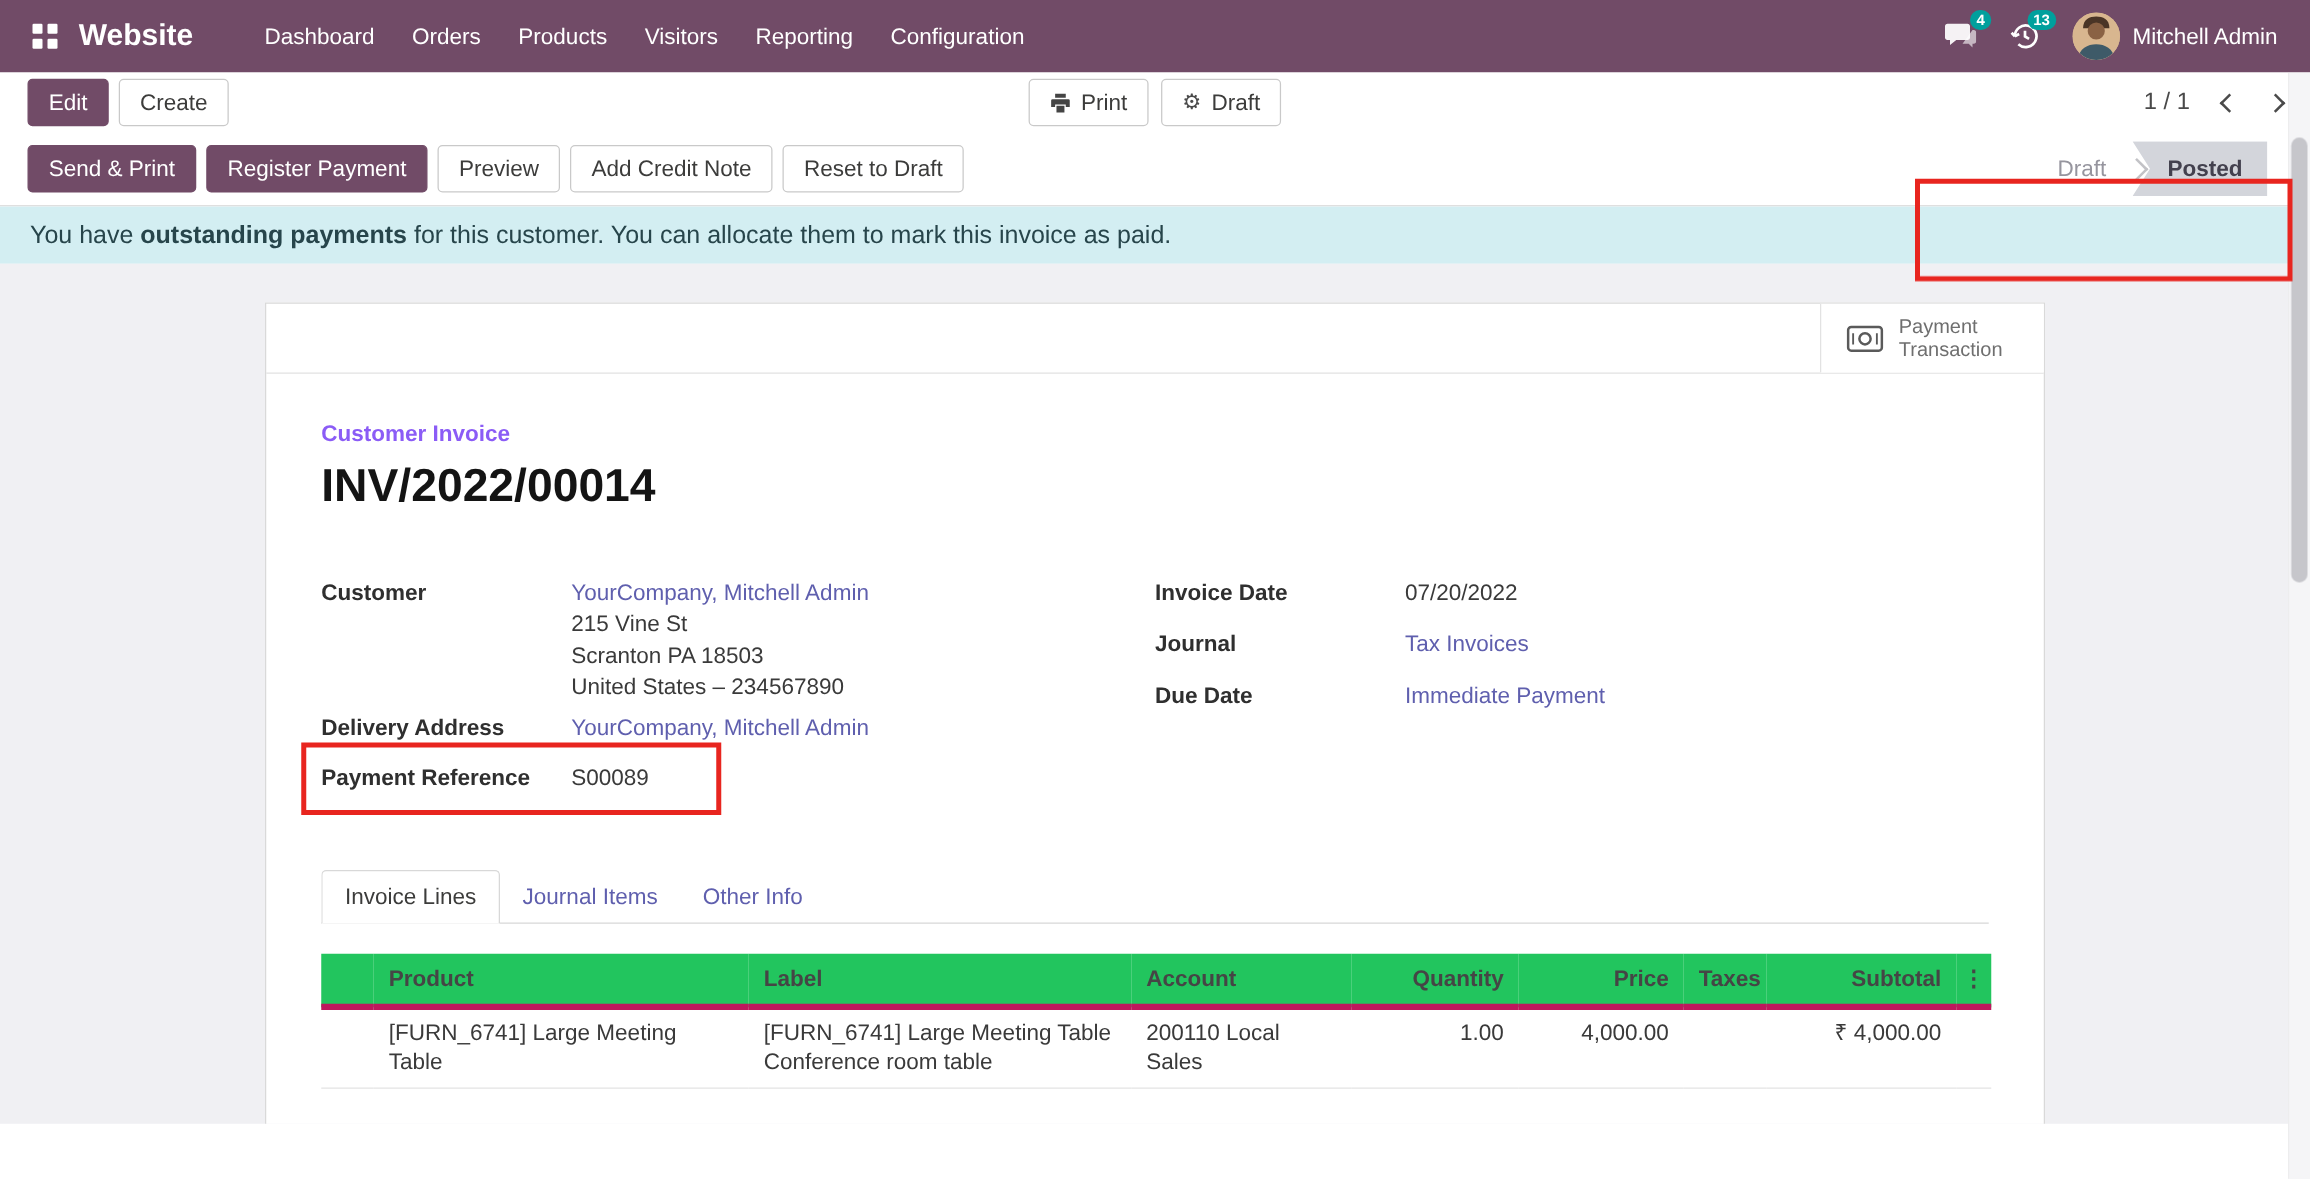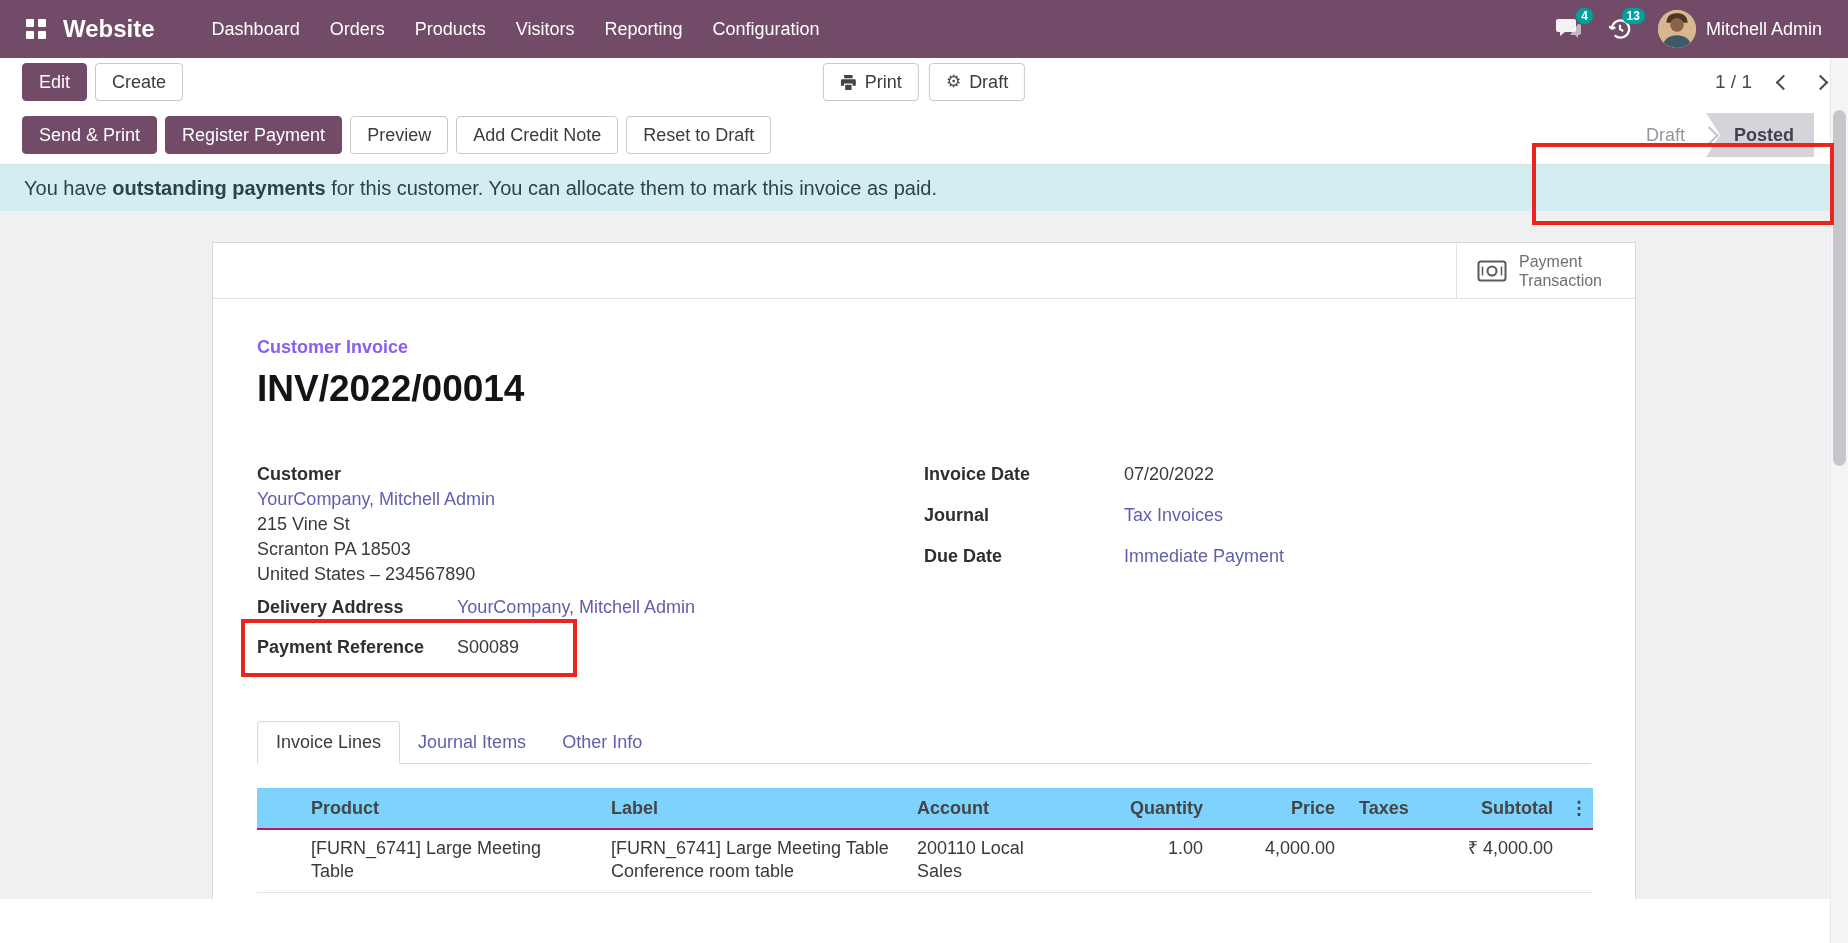--- a/index.html
+++ b/index.html
@@ -67,34 +67,34 @@
   .doc-name { font-size:37px; font-weight:700; color:#141414; margin-bottom:52px; }
 
   .o_group { display:flex; }
   .o_col { width:50%; }
   .field-row { display:flex; align-items:flex-start; min-height:40px; }
   .field-row.rh { min-height:41px; }
   .field-label { width:200px; flex-shrink:0; font-weight:700; font-size:18px; color:#2f2f2f; line-height:25px; }
   .field-value { font-size:18px; color:#3a3a3a; line-height:25px; }
   .field-value a, a.val-link { color:#5f5fae; text-decoration:none; cursor:pointer; }
   .addr-line { display:block; }
-  .customer-block { margin-bottom:8px;flex-direction:column; }
+  .customer-block { margin-bottom:8px; }
   .payref-wrap { position:relative; }
   .anno-payref { left:-16px; top:-16px; width:336px; height:58px; }
 
   
   .tabs { display:flex; border-bottom:1px solid #d8d8d8; margin-top:46px; align-items:flex-end; }
   .tab { font-size:18px; padding:10px 18px; cursor:pointer; }
   .tab.active { color:#3c3c3b; background:#fff; border:1px solid #d8d8d8; border-bottom:1px solid #fff; margin-bottom:-1px;
     border-top-left-radius:4px; border-top-right-radius:4px; }
   .tab.inactive { color:#5f5fae; }
 
   
   table.lines { width:100%; border-collapse:collapse; margin-top:24px; table-layout:fixed; font-size:18px; }
-  table.lines th { background:#7dd3fc; font-weight:700; color:#454545; padding:9px 12px; text-align:left; border-bottom:2px solid #be185d; }
+  table.lines th { background:#22c55e; font-weight:700; color:#454545; padding:9px 12px; text-align:left; border-bottom:5px solid #be185d; }
   table.lines th.num, table.lines td.num { text-align:right; }
   table.lines td { padding:7px 12px 9px; border-bottom:1px solid #e3e3e3; color:#3a3a3a; vertical-align:top; line-height:23px; background:#fff; }
   .th-dots { text-align:center !important; padding:9px 2px !important; color:#555; cursor:pointer; }
 
   
   .scrollbar-track { position:fixed; top:58px; right:0; bottom:0; width:18px; background:#f5f5f7; border-left:1px solid #e8e8e8; cursor:pointer; }
   .scrollbar-thumb { position:absolute; top:52px; left:2px; width:13px; height:356px; background:#c6c6cb; border-radius:7px; cursor:pointer; }
 </style>
 </head>
 <body>

